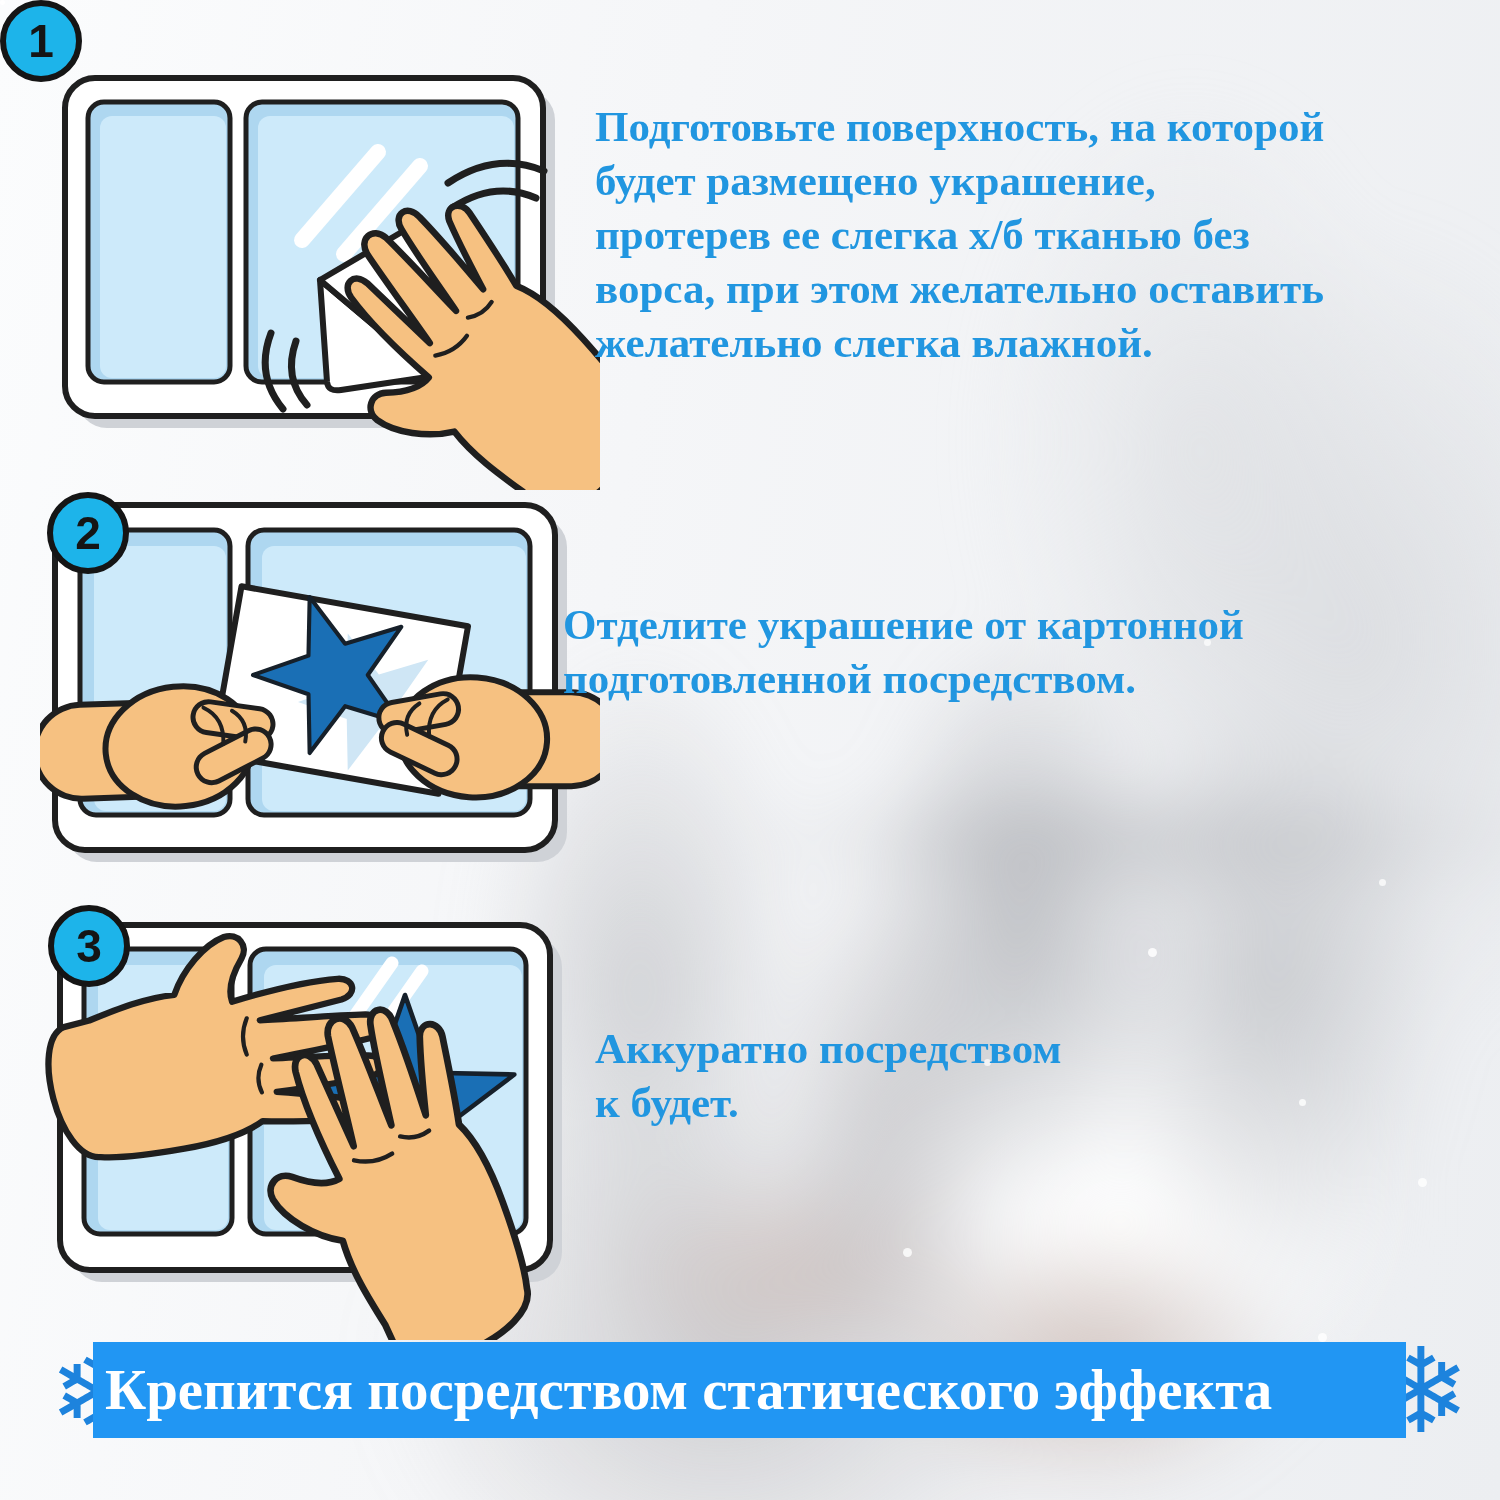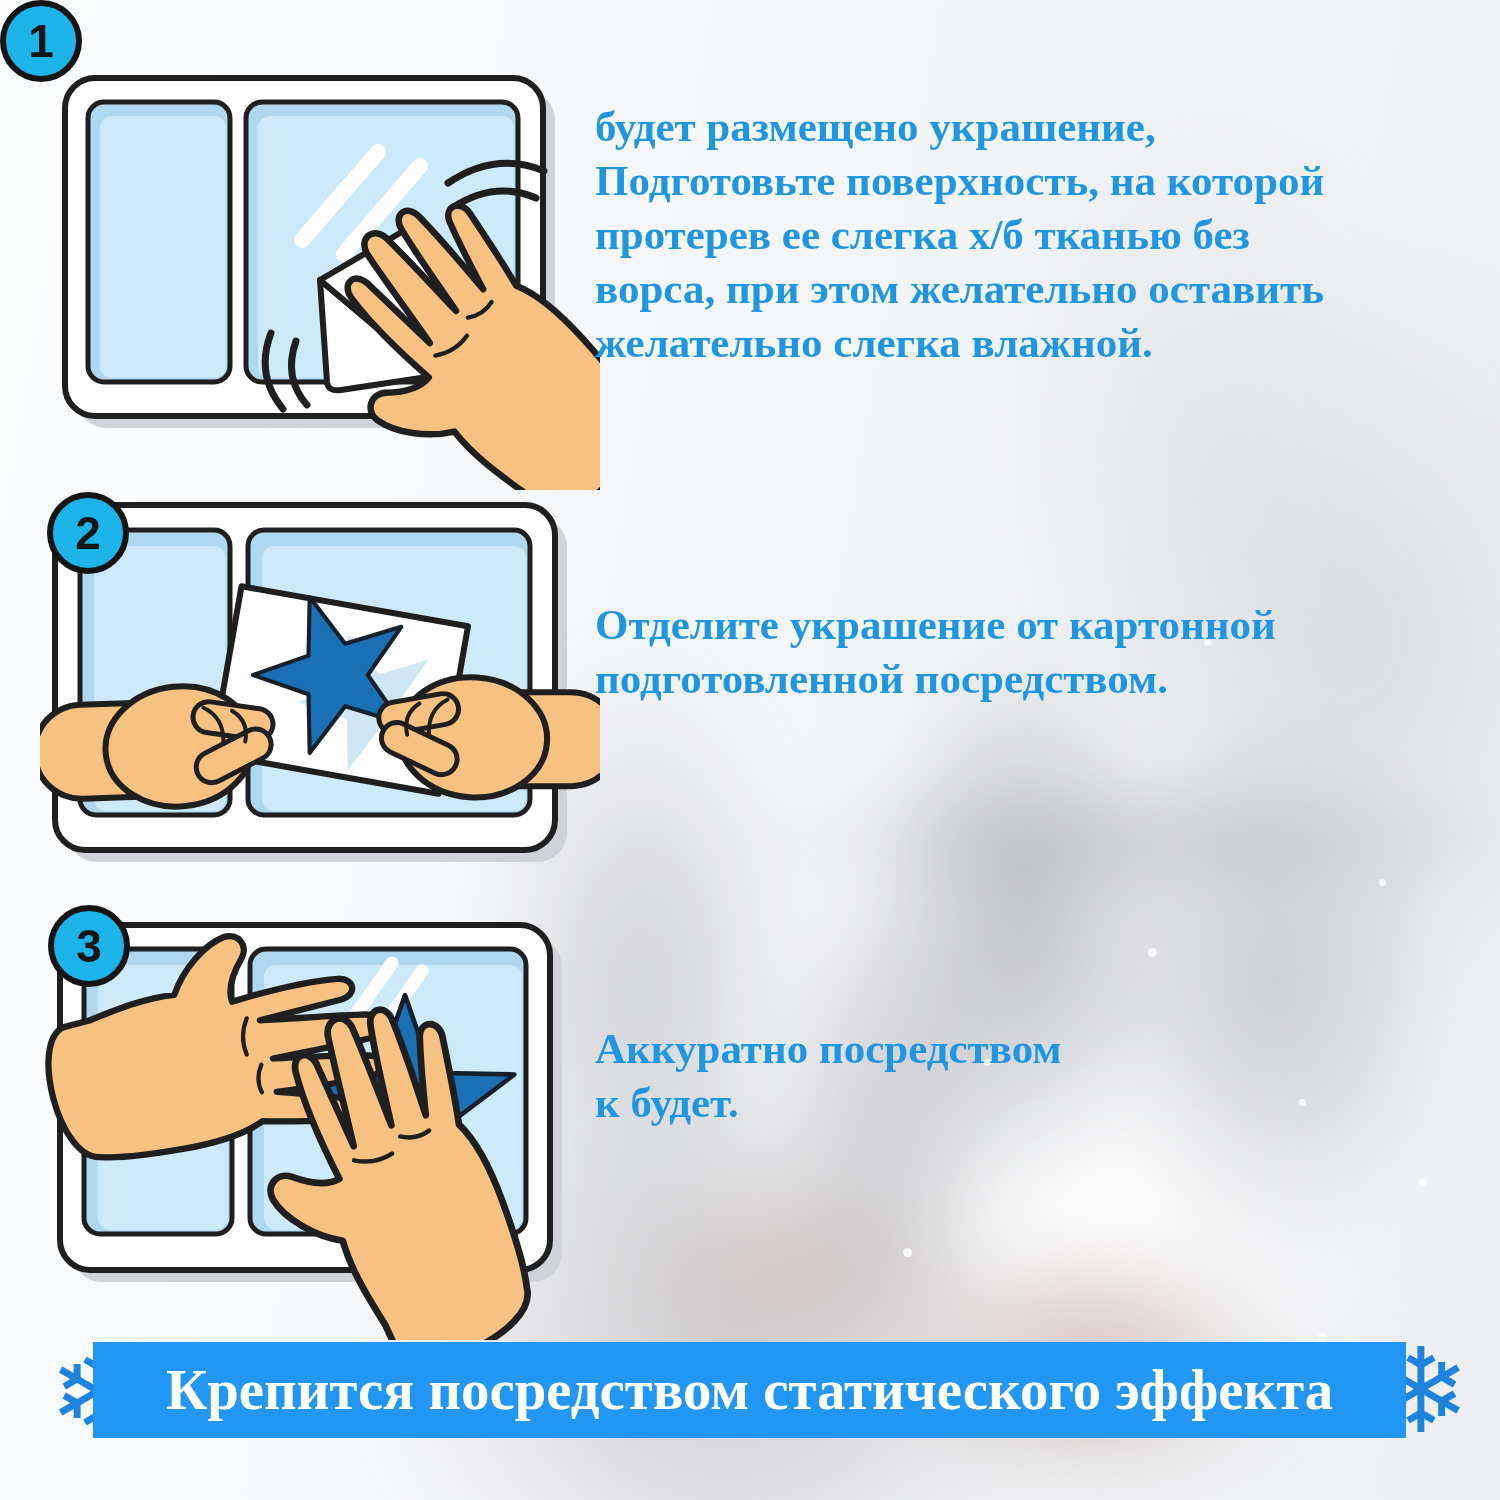--- a/index.html
+++ b/index.html
@@ -46,21 +46,21 @@
     z-index:5;
   }
   .step-text{
     position:absolute;color:#2196e0;font-weight:700;font-size:43px;line-height:54px;
     letter-spacing:0px;
   }
   .step-text .tline{white-space:nowrap;}
   .banner-strip{
     position:absolute;left:93px;top:1342px;width:1313px;height:96px;
     background:#2196f3;z-index:3;
-    display:flex;align-items:center;justify-content:center;
+    display:flex;align-items:center;
   }
   .banner-text{
     color:#ffffff;font-weight:700;font-size:58px;line-height:96px;white-space:nowrap;
     transform:scaleX(.98);
   }
   .snowflake{
     position:absolute;width:130px;height:130px;z-index:2;
     font-size:118px;line-height:130px;text-align:center;color:#1d83dd;
     font-family:"DejaVu Sans", sans-serif;
   }
@@ -107,22 +107,22 @@
       <path d="M280,240 L372,186 L462,264 L382,326 Z" fill="#ffffff" stroke="#1f1f1f" stroke-width="6" stroke-linejoin="round"></path>
     </g>
 
     <g transform="translate(430,296) rotate(-42) scale(1.08)">
       <path d="M-58,165 L-60,140 C-66,112 -72,84 -70,56 C-92,44 -112,20 -116,0 C-118,-14 -104,-22 -93,-13 C-80,-2 -66,5 -54,3 C-58,-30 -61,-70 -58,-100 C-56,-116 -40,-116 -38,-100 C-36,-72 -34,-44 -32,-20 C-28,-52 -24,-92 -20,-120 C-17,-136 1,-136 3,-120 C5,-92 5,-56 6,-26 C10,-56 14,-92 19,-116 C22,-132 39,-130 39,-113 C40,-88 39,-52 38,-24 C44,-48 51,-74 57,-92 C63,-106 78,-99 76,-85 C72,-58 68,-30 63,-6 C72,12 76,42 76,72 C76,110 74,136 70,152 C66,192 -50,200 -58,165 Z" fill="#f6c181" stroke="#1f1f1f" stroke-width="6" stroke-linejoin="round"></path>
       <path d="M-36,-8 q16,10 34,6 M10,-14 q12,8 26,4" fill="none" stroke="#1f1f1f" stroke-width="4" stroke-linecap="round"></path>
     </g>
   </svg>
 
   <div class="step-text" style="left:595px;top:100px;width:860px">
+    <div class="tline">Подготовьте поверхность, на которой</div>
     <div class="tline">будет размещено украшение,</div>
-    <div class="tline">Подготовьте поверхность, на которой</div>
     <div class="tline">протерев ее слегка х/б тканью без</div>
     <div class="tline">ворса, при этом желательно оставить</div>
     <div class="tline">желательно слегка влажной.</div>
   </div>
 
   <div class="badge" style="left:47px;top:492px">
     <span>2</span>
   </div>
 
   <svg class="illus" style="left:40px;top:480px" width="560" height="400" viewBox="0 0 560 400">
@@ -157,21 +157,21 @@
       <line x1="-160" y1="5" x2="-90" y2="10" stroke="#f6c181" stroke-width="88" stroke-linecap="round"></line>
       <ellipse cx="-62" cy="10" rx="74" ry="60" fill="#f6c181" stroke="#1f1f1f" stroke-width="6"></ellipse>
       <line x1="-30" y1="-16" x2="18" y2="-4" stroke="#1f1f1f" stroke-width="36" stroke-linecap="round"></line>
       <line x1="-30" y1="-16" x2="18" y2="-4" stroke="#f6c181" stroke-width="26" stroke-linecap="round"></line>
       <line x1="-32" y1="34" x2="14" y2="16" stroke="#1f1f1f" stroke-width="36" stroke-linecap="round"></line>
       <line x1="-32" y1="34" x2="14" y2="16" stroke="#f6c181" stroke-width="26" stroke-linecap="round"></line>
       <path d="M-34,-26 q20,12 16,38 M-6,-20 q16,12 10,32" fill="none" stroke="#1f1f1f" stroke-width="4" stroke-linecap="round"></path>
     </g>
   </svg>
 
-  <div class="step-text" style="left:595px;top:598px;width:790px">
+  <div class="step-text" style="left:563px;top:598px;width:790px">
     <div class="tline">Отделите украшение от картонной</div>
     <div class="tline">подготовленной посредством.</div>
   </div>
 
   <div class="badge" style="left:48px;top:905px">
     <span>3</span>
   </div>
 
   <svg class="illus" style="left:40px;top:895px" width="560" height="445" viewBox="0 0 560 445">
     <rect x="32" y="42" width="490" height="345" rx="30" fill="#cfd2d7"></rect>

